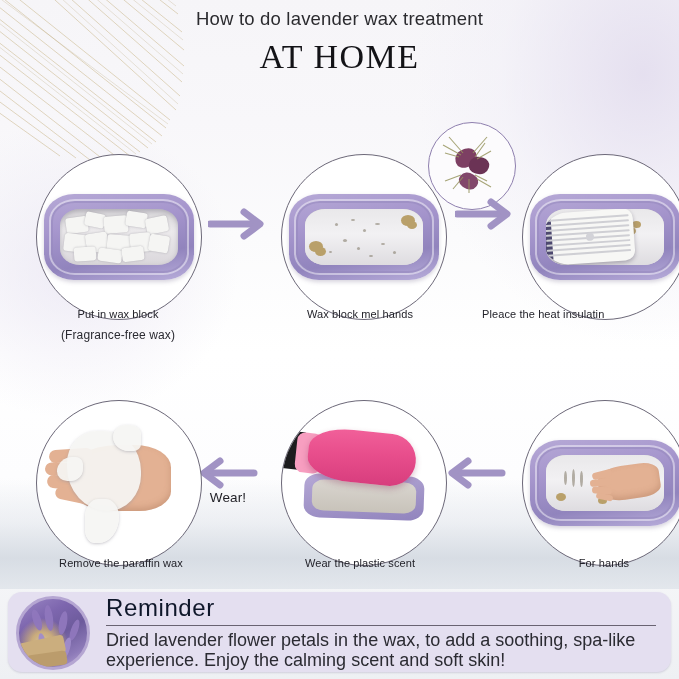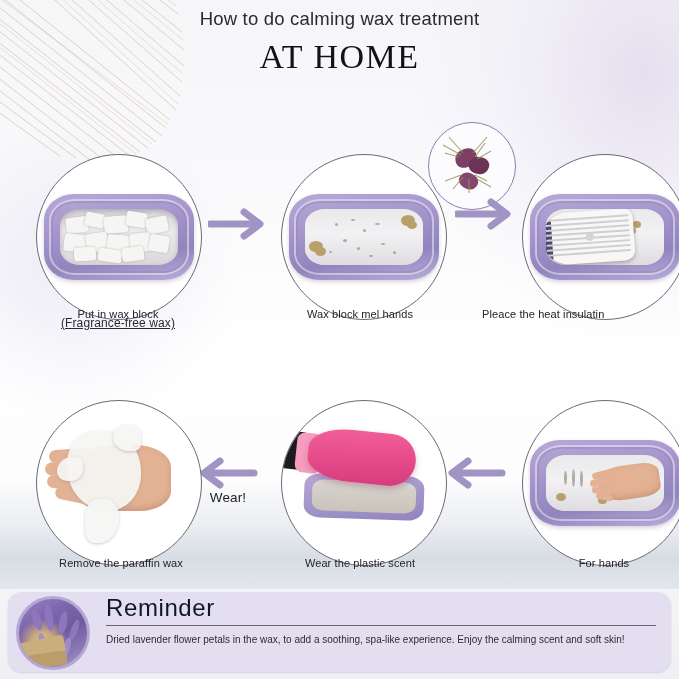--- a/index.html
+++ b/index.html
@@ -167,21 +167,21 @@
   .spike{position:absolute;background:#8f77bd;border-radius:50% 50% 50% 50%;opacity:.95;}
   .rem-title{
     position:absolute;left:98px;top:2px;
     font-size:24px;color:#0f172a;letter-spacing:.6px;font-weight:400;
   }
   .rem-rule{
     position:absolute;left:98px;top:33px;width:550px;height:1px;background:#4a4452;opacity:.8;
   }
   .rem-body{
     position:absolute;left:98px;top:38px;width:556px;
-    font-size:10px;line-height:20px;color:#2b2b32;
+    font-size:18px;line-height:20px;color:#2b2b32;
   }
 </style>
 </head>
 <body>
 
 <div id="stage">
 
   <div class="haze-r"></div>
   <div class="haze-l"></div>
   <div class="table-band"></div>
@@ -214,21 +214,21 @@
       <path d="M-20,6 L178,154"></path>
         <path d="M-20,30 L162,174"></path>
         <path d="M-20,54 L146,184"></path>
       <path d="M18,-20 L188,134"></path>
         <path d="M50,-20 L193,104"></path>
         <path d="M82,-20 L193,70"></path>
       <path d="M114,-20 L186,36"></path>
     </g>
   </svg>
 
-  <div class="title-sub">How to do calming wax treatment</div>
+  <div class="title-sub">How to do lavender wax treatment</div>
   <div class="title-main">AT HOME</div>
 
   <div class="circ big" style="left:36px;top:154px;">
     <div class="tub">
       <div class="tub-outer">
         <div class="tub-rim2"></div>
         <div class="tub-inner">
           <div class="chunk" style="left:6px;top:8px;width:22px;height:16px;transform:rotate(-8deg);"></div>
           <div class="chunk" style="left:25px;top:4px;width:20px;height:14px;transform:rotate(12deg);"></div>
           <div class="chunk" style="left:44px;top:7px;width:24px;height:17px;transform:rotate(-5deg);"></div>
@@ -240,21 +240,21 @@
           <div class="chunk" style="left:70px;top:24px;width:21px;height:19px;transform:rotate(-6deg);"></div>
           <div class="chunk" style="left:89px;top:26px;width:20px;height:17px;transform:rotate(10deg);"></div>
           <div class="chunk" style="left:14px;top:38px;width:22px;height:14px;transform:rotate(-4deg);"></div>
           <div class="chunk" style="left:38px;top:40px;width:24px;height:13px;transform:rotate(8deg);"></div>
           <div class="chunk" style="left:62px;top:38px;width:22px;height:14px;transform:rotate(-7deg);"></div>
         </div>
       </div>
     </div>
   </div>
   <div class="lbl" style="left:14px;top:308px;width:208px;">Put in wax block</div>
-  <div class="lbl sub" style="left:14px;top:316px;width:208px;text-decoration:underline;">(Fragrance-free wax)</div>
+  <div class="lbl sub" style="left:14px;top:328px;width:208px;">(Fragrance-free wax)</div>
 
   <div class="arrow" style="left:208px;top:206px;">
     <svg width="62" height="36" viewBox="0 0 62 36">
       <path d="M2,18 H44" stroke="#a193c4" stroke-width="7" stroke-linecap="round" fill="none"></path>
       <path d="M36,6 L52,18 L36,30" stroke="#a193c4" stroke-width="7" stroke-linecap="round" stroke-linejoin="round" fill="none"></path>
     </svg>
   </div>
 
   <div class="circ big" style="left:281px;top:154px;">
     <div class="tub">

